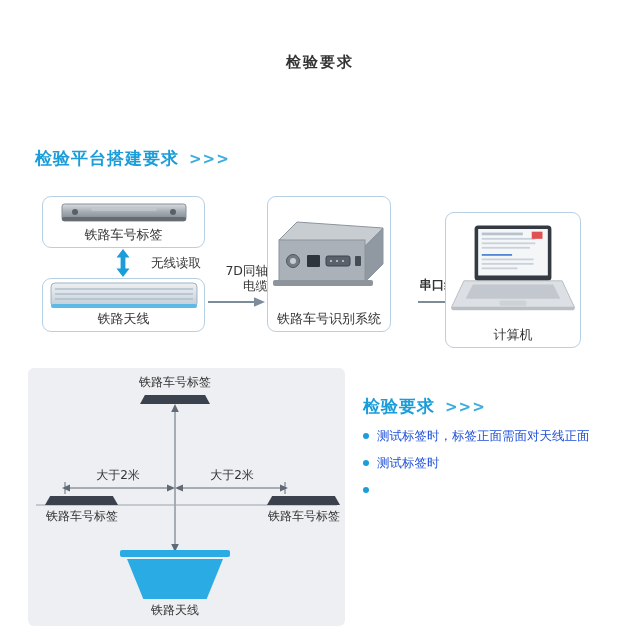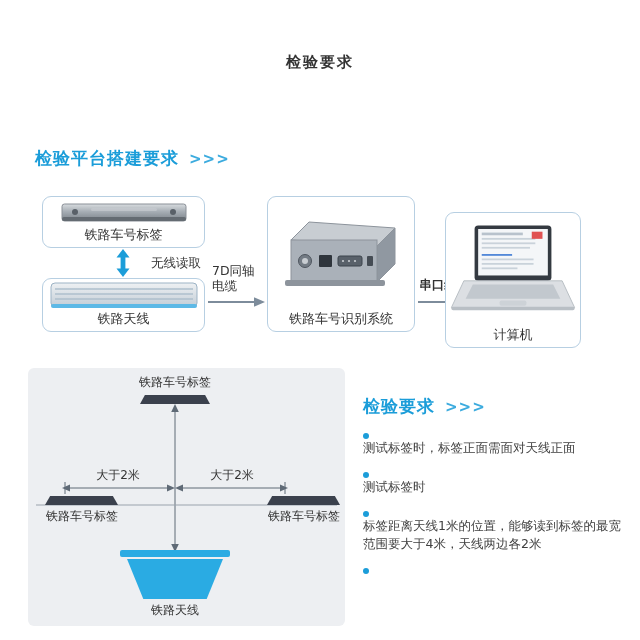--- a/index.html
+++ b/index.html
@@ -15,27 +15,27 @@
   .sec-heading{position:absolute;font-size:17px;font-weight:700;color:var(--accent);letter-spacing:1px;white-space:nowrap;}
   .sec-heading .chev{margin-left:10px;font-weight:800;font-style:italic;letter-spacing:1px;font-size:15px;opacity:.85;}
   #platform-heading{left:35px;top:127px;margin-top:20px;}
   #notes-heading{left:363px;top:395px;}
 
   .device-box{position:absolute;border:1.5px solid var(--box-border);border-radius:9px;background:#fff;display:flex;flex-direction:column;align-items:center;}
   .device-box .img{flex:1;display:flex;align-items:center;justify-content:center;width:100%;}
   .device-label{font-size:13px;color:#333;padding-bottom:5px;line-height:14px;flex:none;}
   #box-tag{left:42px;top:196px;width:163px;height:52px;}
   #box-antenna{left:42px;top:278px;width:163px;height:54px;}
-  #box-system{left:267px;top:196px;width:148px;height:136px;}
+  #box-system{left:267px;top:196px;width:124px;height:136px;}
   #box-computer{left:445px;top:196px;width:136px;height:136px;margin-top:16px;}
 
   .vlink{position:absolute;left:115px;top:249px;}
   .link-label{position:absolute;font-size:12.5px;color:#333;line-height:15px;}
   #wireless-label{left:151px;top:255px;}
-  #coax-label{left:212px;top:263px;width:56px;text-align:left;}
+  #coax-label{left:212px;top:263px;width:56px;text-align:right;}
   #serial-label{left:417px;top:277px;width:42px;text-align:center;font-weight:bold;}
   .harrow{position:absolute;}
   #coax-arrow{left:207px;top:293px;}
   #serial-arrow{left:417px;top:293px;}
 
   .panel{position:absolute;left:28px;top:368px;width:317px;height:258px;background:var(--panel-bg);border-radius:6px;}
   .panel .lbl{position:absolute;font-size:12px;color:#333;text-align:center;line-height:13px;}
   #schem-top-label{left:47px;top:8px;width:200px;}
   #schem-left-label{left:8px;top:142px;width:92px;}
   #schem-right-label{left:230px;top:142px;width:92px;}
@@ -44,21 +44,21 @@
   #dist-right{left:169px;top:101px;width:70px;}
   .dark-bar{position:absolute;background:var(--dark-bar);clip-path:polygon(7% 0,93% 0,100% 100%,0 100%);}
   #bar-top{left:112px;top:27px;width:70px;height:9px;}
   #bar-left{left:17px;top:128px;width:73px;height:9px;}
   #bar-right{left:239px;top:128px;width:73px;height:9px;}
   #ant-bar{position:absolute;left:92px;top:182px;width:110px;height:7px;background:var(--antenna-blue);border-radius:2px;}
   #ant-body{position:absolute;left:99px;top:191px;width:96px;height:40px;background:var(--antenna-blue);clip-path:polygon(0 0,100% 0,83% 100%,17% 100%);}
   .schem-lines{position:absolute;left:0;top:0;}
 
   .notes{position:absolute;left:363px;top:427px;width:266px;}
-  .bullet{display:flex;align-items:flex-start;margin-bottom:9px;font-size:12.5px;line-height:18px;color:#404040;flex-direction:column;}
+  .bullet{display:flex;align-items:flex-start;margin-bottom:9px;font-size:12.5px;line-height:18px;color:#1d4ed8;}
   .bullet .dot{width:6px;height:6px;border-radius:50%;background:var(--accent);margin:6px 8px 0 0;flex:none;}
 
   .fill-accent{fill:var(--accent);}
   .dim{stroke:var(--line);stroke-width:1;}
   .dim-fill{fill:var(--line);}
   .base{stroke:#9aa3ad;stroke-width:1;}
   .arrow-line{stroke:#7d8c9b;stroke-width:2;}
   .arrow-head{fill:#7d8c9b;}
 </style>
 </head>
@@ -224,20 +224,16 @@
     <div class="bullet">
       <span class="dot"></span>
       <span>测试标签时，标签正面需面对天线正面</span>
     </div>
     <div class="bullet">
       <span class="dot"></span>
       <span>测试标签时</span>
     </div>
     <div class="bullet">
       <span class="dot"></span>
-      <span>标签距离天线1米的位置，能够读到标签的最宽范围要大于4米，天线两边各2米</span>
-    </div>
-    <div class="bullet">
-      <span class="dot"></span>
     </div>
   </div>
 
 </div>
 
 </body></html>

